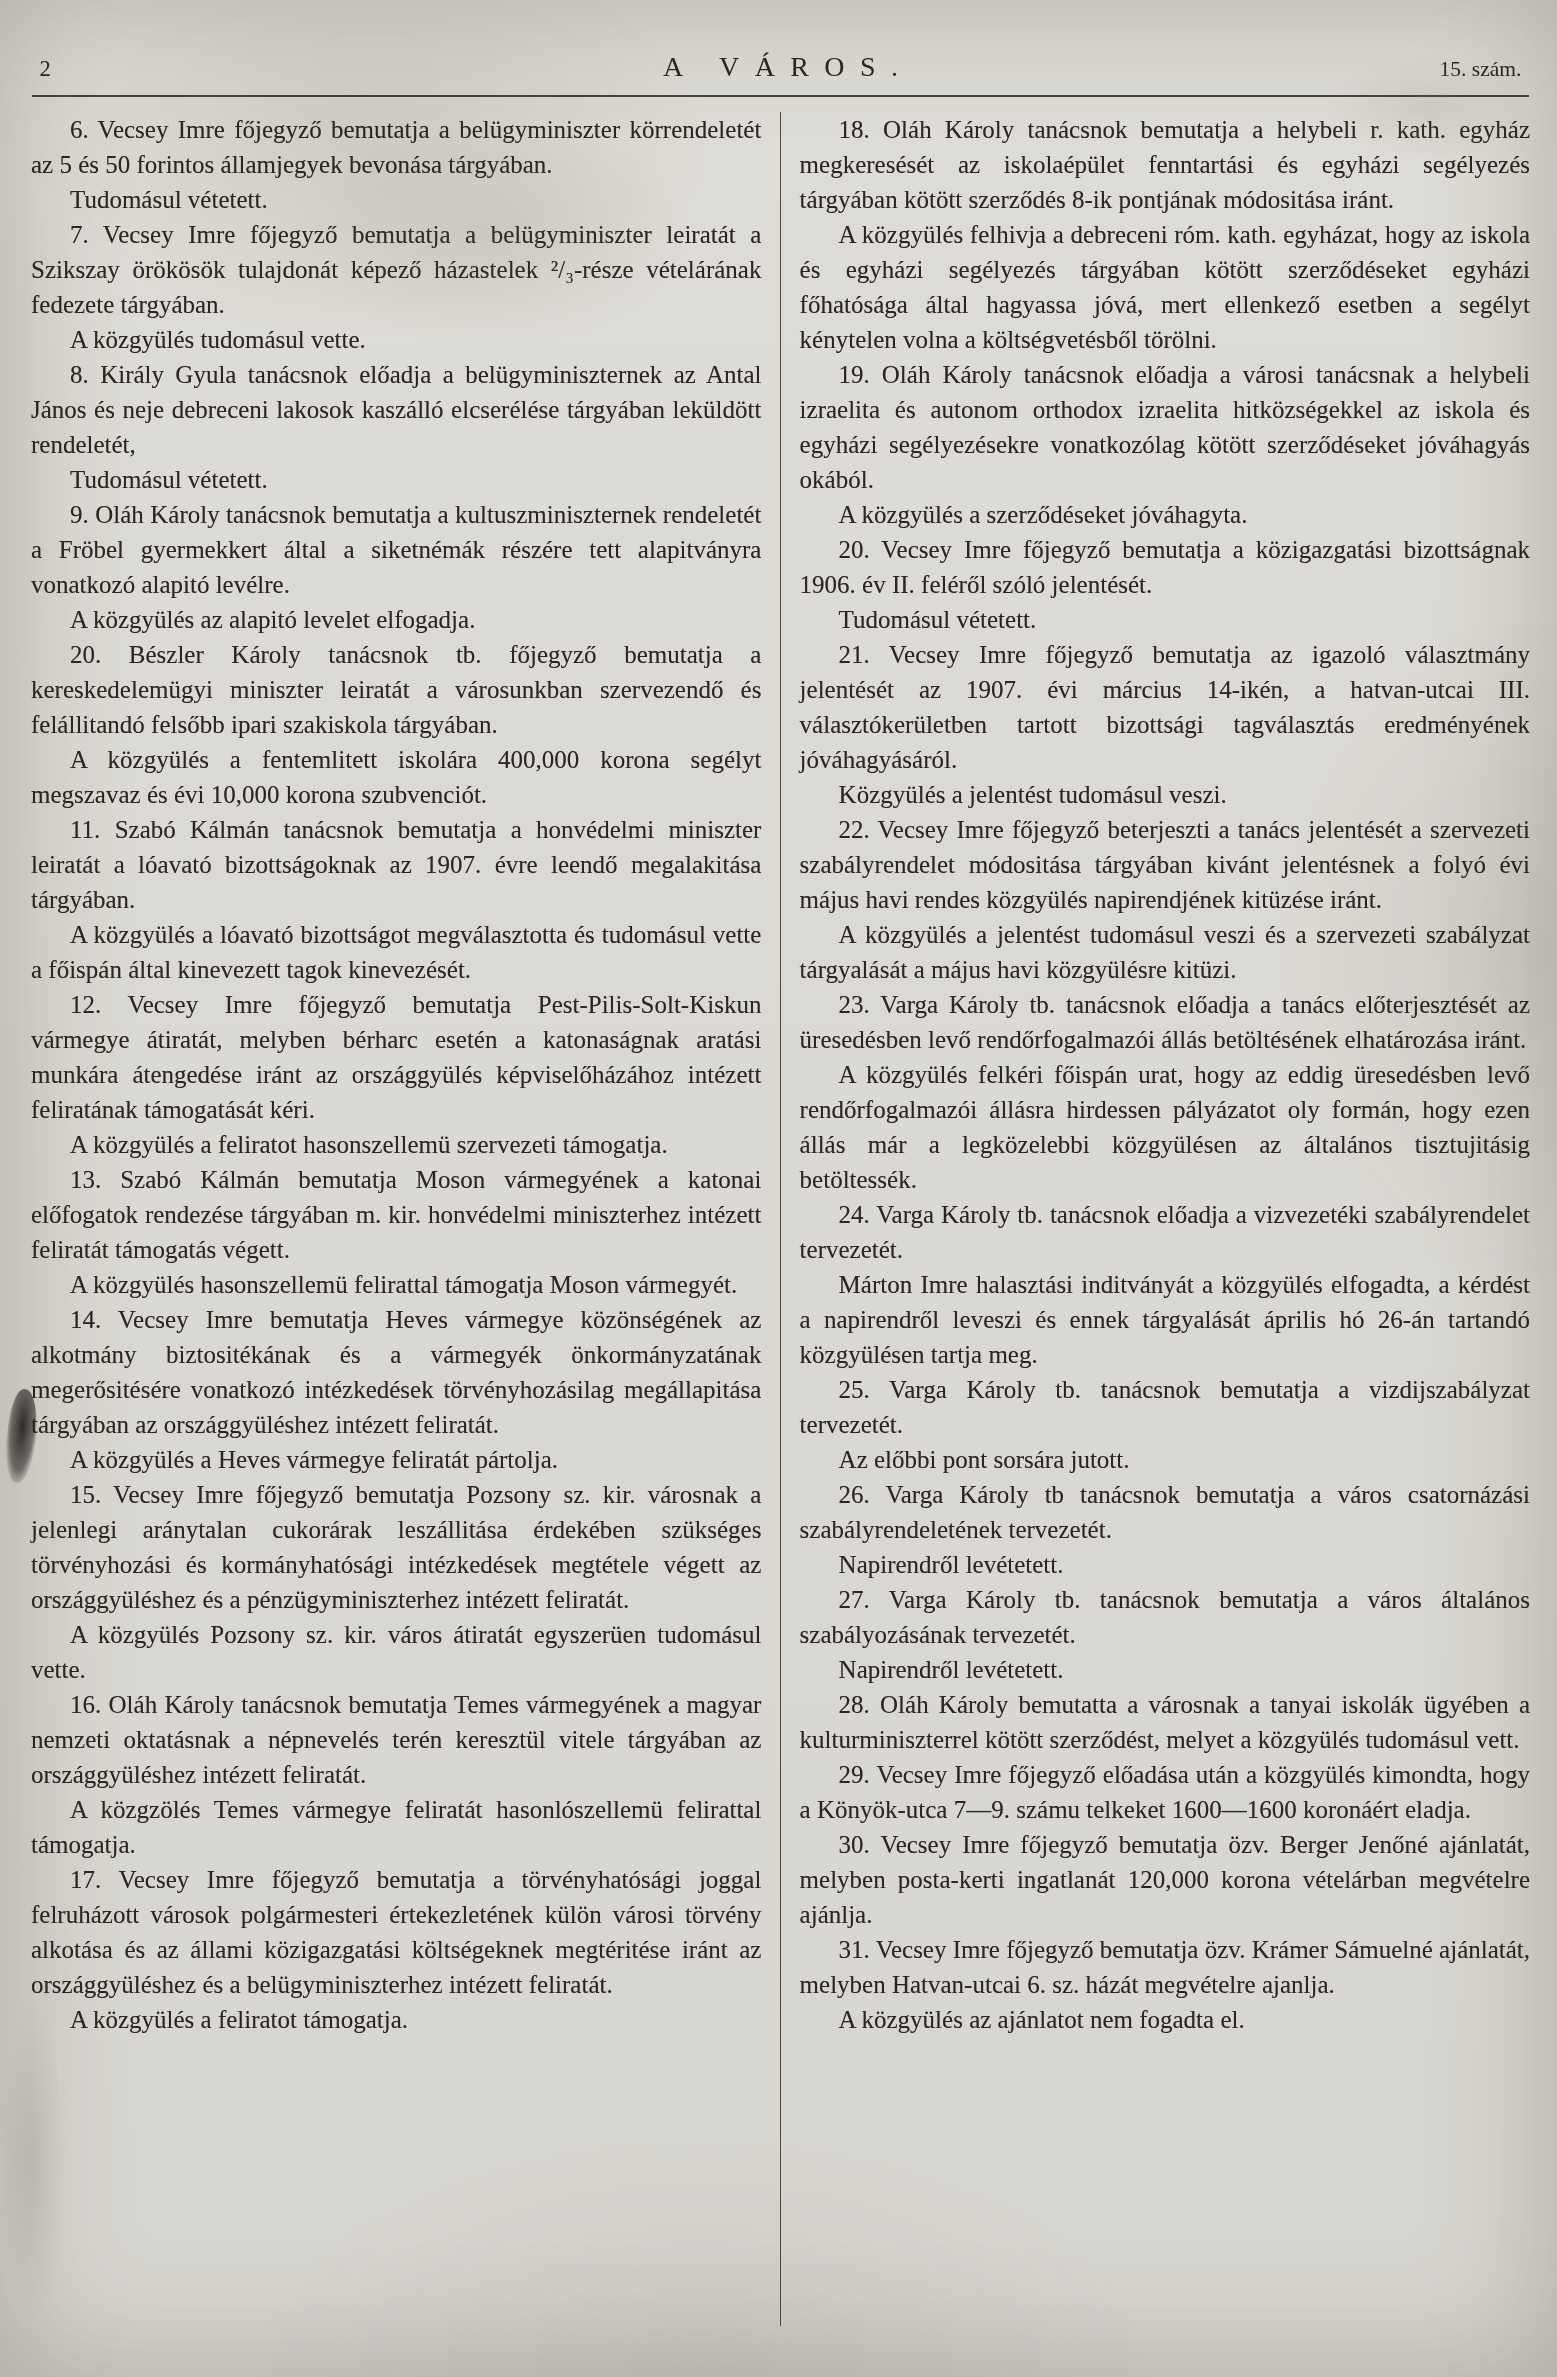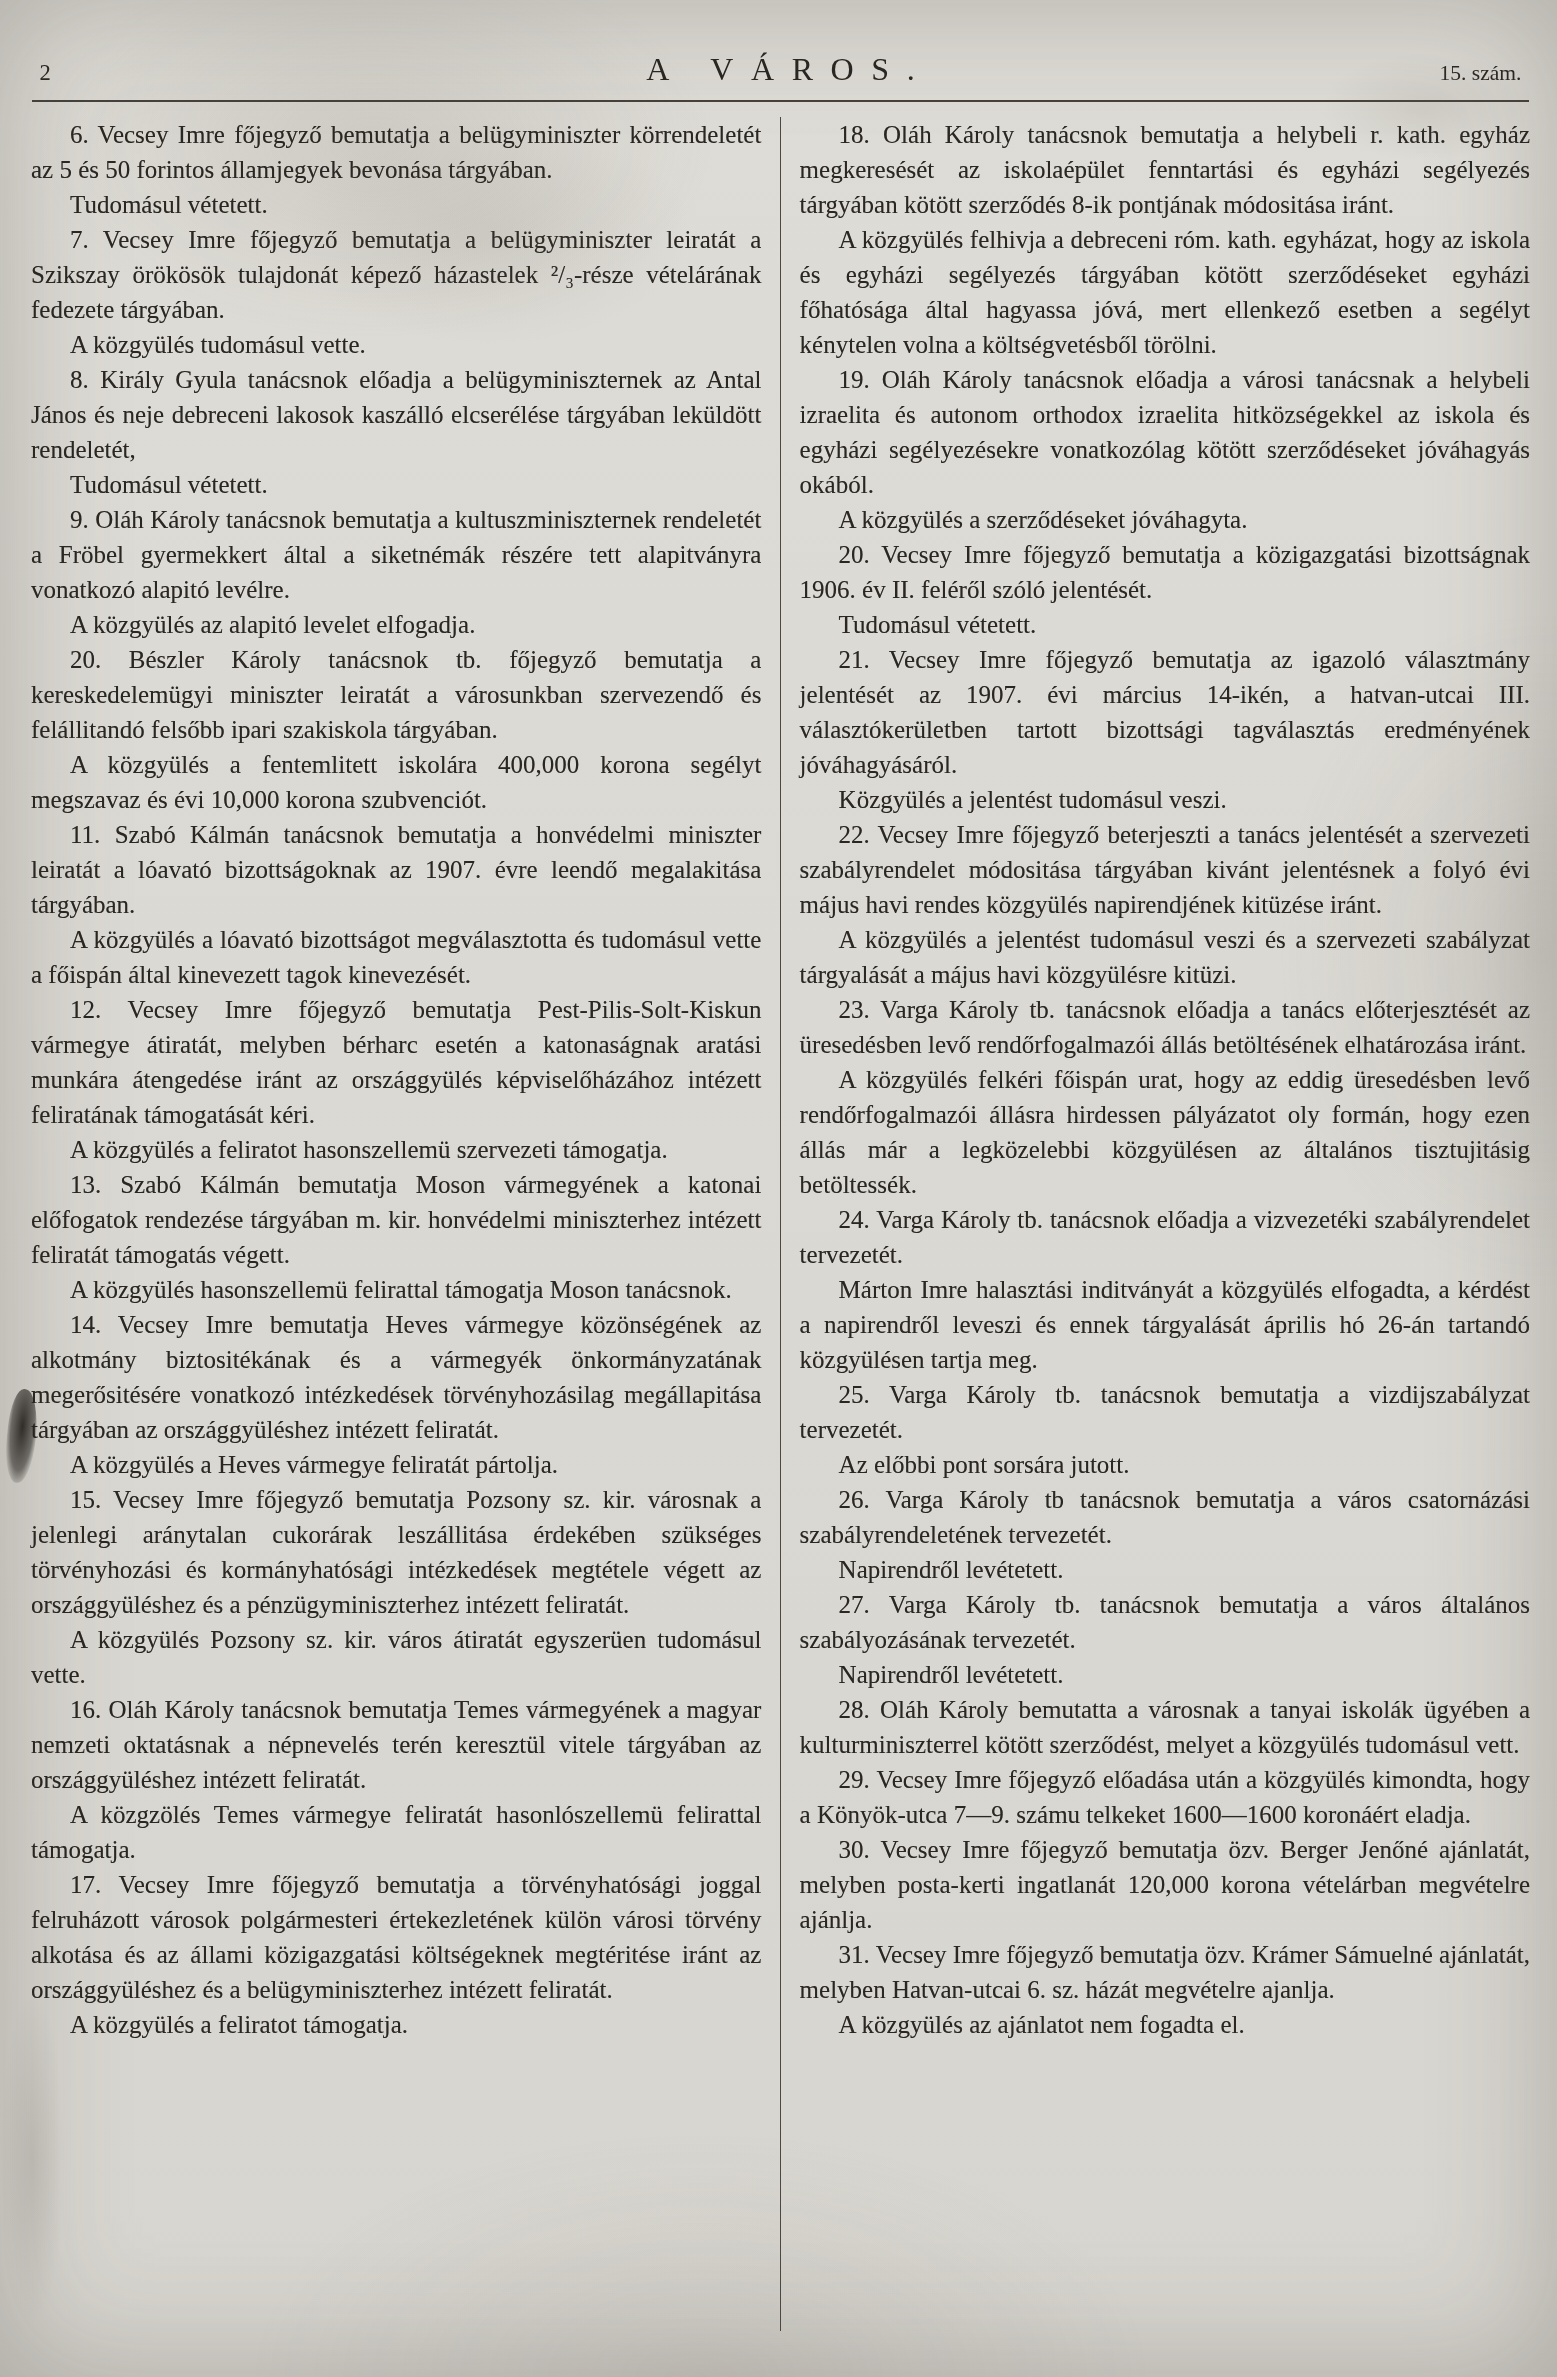--- a/index.html
+++ b/index.html
@@ -15,21 +15,21 @@
     box-shadow: inset 0 0 129px rgba(70,64,56,0.30);
     font-family:"Liberation Serif","DejaVu Serif",serif;
     color:#2a2723;
   }
   .page{padding:29px 28px 0 31px;}
   .header{display:flex;align-items:baseline;padding:21.5px 8.6px 12px;}
   .hcell-left{flex:1;}
   .hcell-center{flex:2;text-align:center;}
   .hcell-right{flex:1;text-align:right;}
   .page-number{font-size:22.6px;}
-  .masthead{font-size:32px;letter-spacing:0.55em;text-indent:0.55em;white-space:nowrap;}
+  .masthead{font-size:28px;letter-spacing:0.55em;text-indent:0.55em;white-space:nowrap;}
   .issue{font-size:21.5px;}
   .header-rule{height:0;border-top:2.2px solid #45413a;margin:0 1.1px;}
   .columns{display:flex;align-items:stretch;padding-top:15px;min-height:2229px;}
   .column{flex:1;font-size:25px;line-height:35px;text-align:justify;text-shadow:0 0 0.5px rgba(42,38,32,0.35);}
   .col-left{padding-right:18.3px;}
   .col-right{padding-left:18.3px;}
   .divider{width:1.6px;background:#4d483f;}
   .para{margin:0;text-indent:39px;}
   .it{}
   .smudge{position:absolute;pointer-events:none;}
@@ -83,21 +83,21 @@
         <div>
           <p class="para"><span class="rg">11. </span><span class="it">Szabó Kálmán</span><span class="rg"> tanácsnok bemutatja a honvédelmi miniszter leiratát a lóavató bizottságoknak az 1907. évre leendő megalakitása tárgyában.</span></p>
           <p class="para"><span class="rg">A közgyülés a lóavató bizottságot megválasztotta és tudomásul vette a főispán által kinevezett tagok kinevezését.</span></p>
         </div>
         <div>
           <p class="para"><span class="rg">12. </span><span class="it">Vecsey</span><span class="rg"> Imre főjegyző bemutatja Pest-Pilis-Solt-Kiskun vármegye átiratát, melyben bérharc esetén a katonaságnak aratási munkára átengedése iránt az országgyülés képviselőházához intézett feliratának támogatását kéri.</span></p>
           <p class="para"><span class="rg">A közgyülés a feliratot hasonszellemü szervezeti támogatja.</span></p>
         </div>
         <div>
           <p class="para"><span class="rg">13. </span><span class="it">Szabó</span><span class="rg"> Kálmán bemutatja Moson vármegyének a katonai előfogatok rendezése tárgyában m. kir. honvédelmi miniszterhez intézett feliratát támogatás végett.</span></p>
-          <p class="para"><span class="rg">A közgyülés hasonszellemü felirattal támogatja Moson tanácsnok.</span></p>
+          <p class="para"><span class="rg">A közgyülés hasonszellemü felirattal támogatja Moson vármegyét.</span></p>
         </div>
         <div>
           <p class="para"><span class="rg">14. </span><span class="it">Vecsey</span><span class="rg"> Imre bemutatja Heves vármegye közönségének az alkotmány biztositékának és a vármegyék önkormányzatának megerősitésére vonatkozó intézkedések törvényhozásilag megállapitása tárgyában az országgyüléshez intézett feliratát.</span></p>
           <p class="para"><span class="rg">A közgyülés a Heves vármegye feliratát pártolja.</span></p>
         </div>
         <div>
           <p class="para"><span class="rg">15. </span><span class="it">Vecsey</span><span class="rg"> Imre főjegyző bemutatja Pozsony sz. kir. városnak a jelenlegi aránytalan cukorárak leszállitása érdekében szükséges törvényhozási és kormányhatósági intézkedések megtétele végett az országgyüléshez és a pénzügyminiszterhez intézett feliratát.</span></p>
           <p class="para"><span class="rg">A közgyülés Pozsony sz. kir. város átiratát egyszerüen tudomásul vette.</span></p>
         </div>
         <div>

